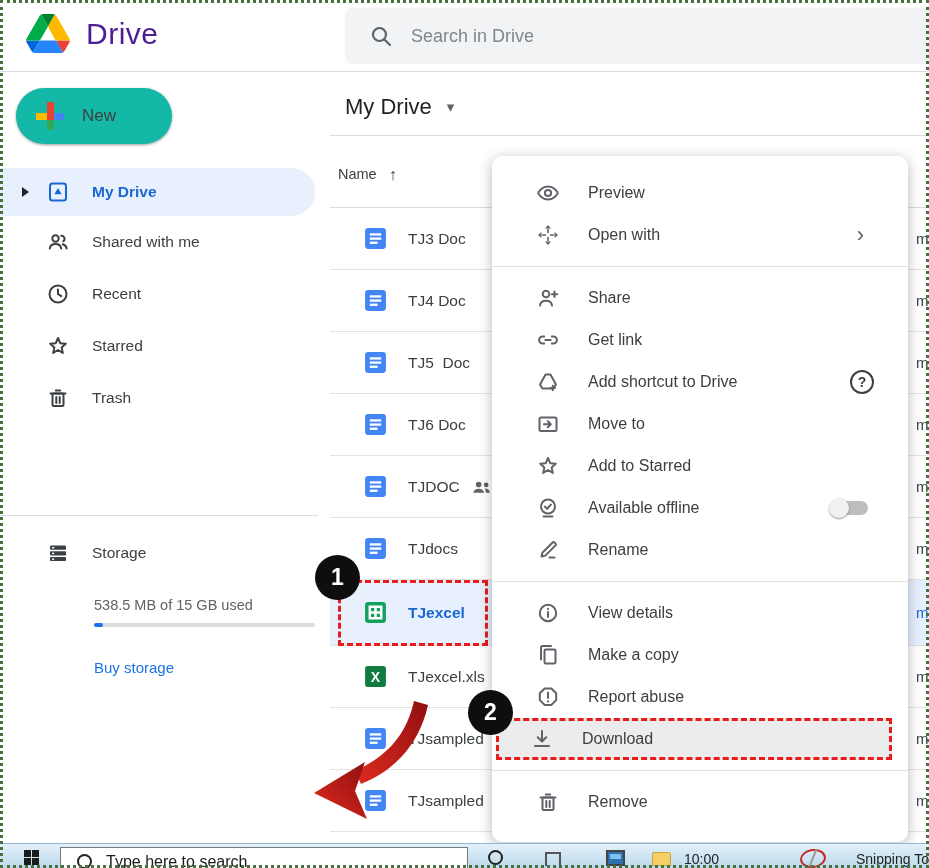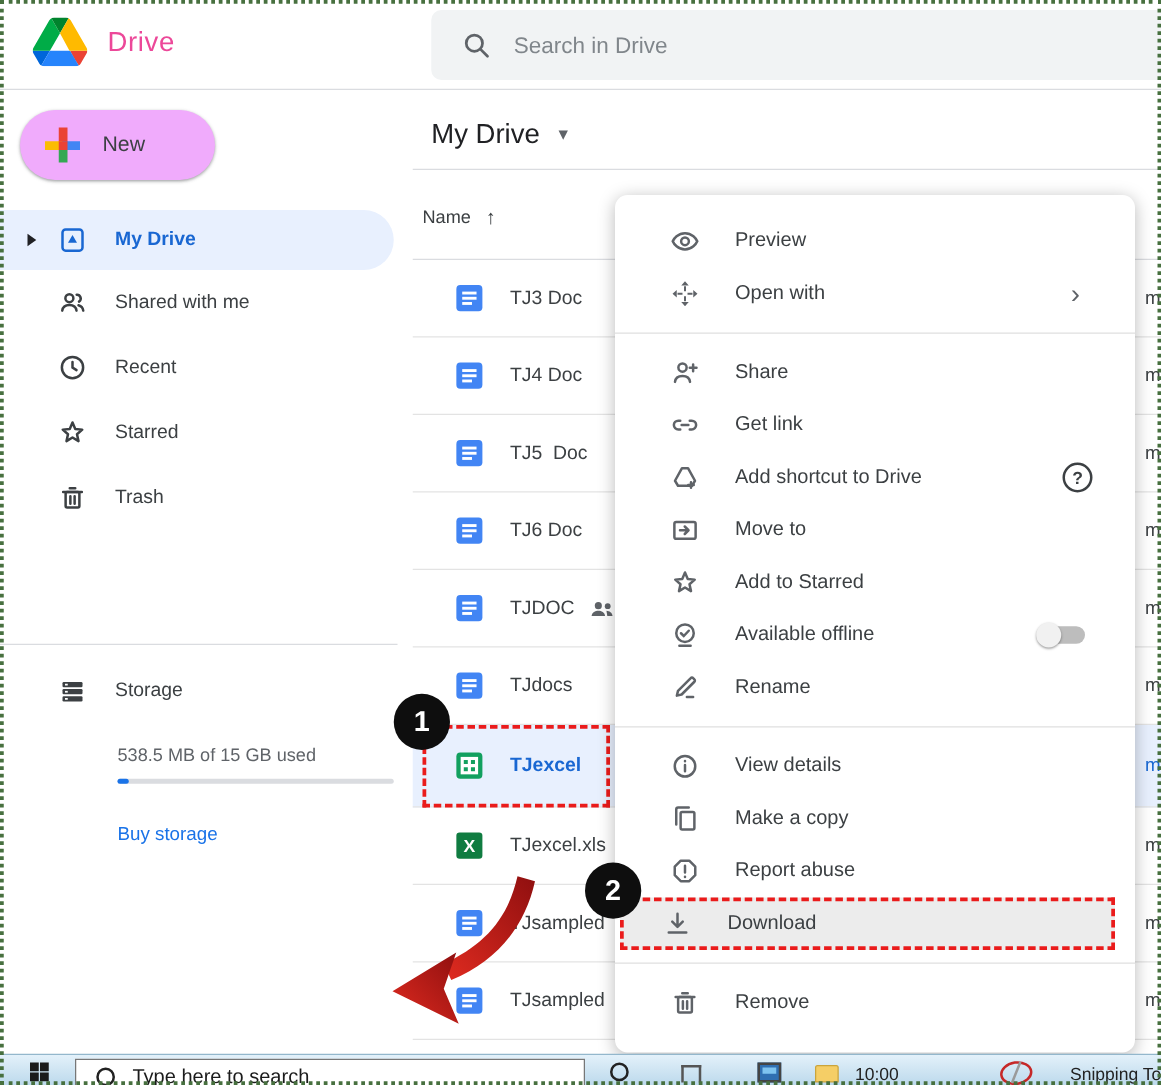--- a/index.html
+++ b/index.html
@@ -5,29 +5,29 @@
   * { margin:0; padding:0; box-sizing:border-box; }
   html,body { width:929px; height:868px; }
   body { font-family:"Liberation Sans","DejaVu Sans",sans-serif; background:#fff; }
   .page { position:relative; width:929px; height:868px; overflow:hidden; background:#fff; }
   .frame { position:absolute; inset:0; border:3px dotted #47703f; z-index:200; pointer-events:none; }
 
   
   .topbar { position:absolute; left:0; top:0; width:929px; height:72px; background:#fff; border-bottom:1px solid #dadce0; z-index:2; }
   .brand { position:absolute; left:26px; top:14px; display:flex; align-items:center; gap:16px; }
   .brand svg { width:44px; height:39px; }
-  .brand-name { font-size:22px; color:#ec4899; letter-spacing:.5px; }
+  .brand-name { font-size:30px; color:#4c1d95; letter-spacing:.5px; }
   .searchbar { position:absolute; left:345px; top:8px; width:600px; height:56px; background:#f1f3f4; border-radius:8px; display:flex; align-items:center; }
   .searchbar svg { width:24px; height:24px; margin-left:24px; }
   .searchbar input { border:none; outline:none; background:transparent; font-size:18px; color:#3c4043; margin-left:18px; width:420px; font-family:inherit; }
   .searchbar input::placeholder { color:#80868b; }
 
   
   .sidebar { position:absolute; left:0; top:72px; width:330px; height:773px; background:#fff; z-index:2; }
-  .new-btn { position:absolute; left:16px; top:16px; width:156px; height:56px; background:#f0abfc; border-radius:28px;
+  .new-btn { position:absolute; left:16px; top:16px; width:156px; height:56px; background:#14b8a6; border-radius:28px;
              box-shadow:0 1px 3px rgba(60,64,67,.35), 0 1px 2px rgba(60,64,67,.2); display:flex; align-items:center; cursor:pointer; }
   .gplus { position:relative; width:28px; height:28px; margin-left:20px; }
   .gplus i { position:absolute; display:block; }
   .gplus .pv-t { left:10.5px; top:0; width:7px; height:14px; background:#ea4335; }
   .gplus .pv-b { left:10.5px; top:14px; width:7px; height:14px; background:#34a853; }
   .gplus .ph-l { left:0; top:10.5px; width:14px; height:7px; background:#fbbc04; }
   .gplus .ph-r { left:14px; top:10.5px; width:14px; height:7px; background:#4285f4; }
   .gplus .ctr  { left:10.5px; top:10.5px; width:7px; height:7px; background:#ea4335; }
   .new-label { margin-left:18px; font-size:17px; color:#3c4043; font-weight:500; }
 

